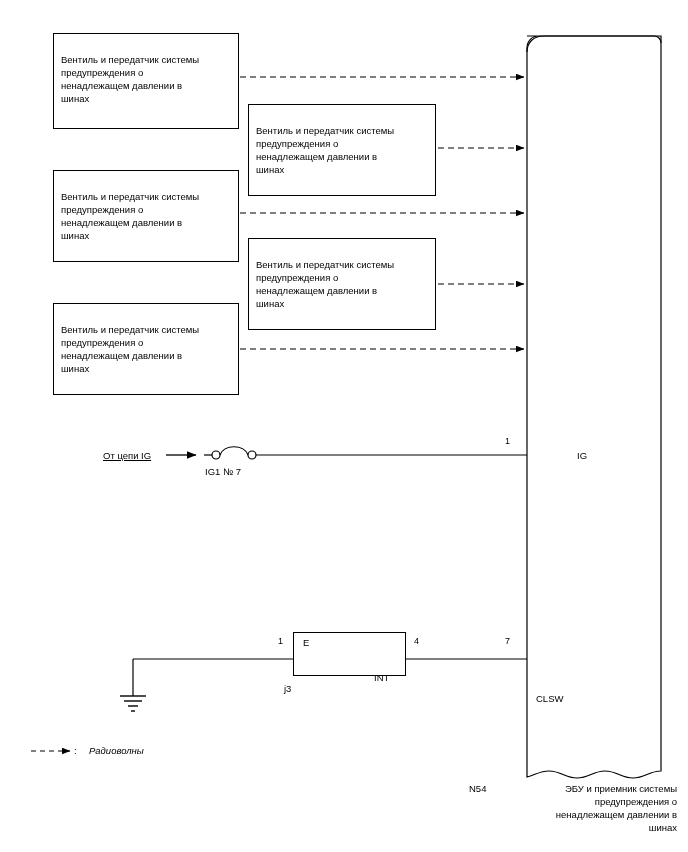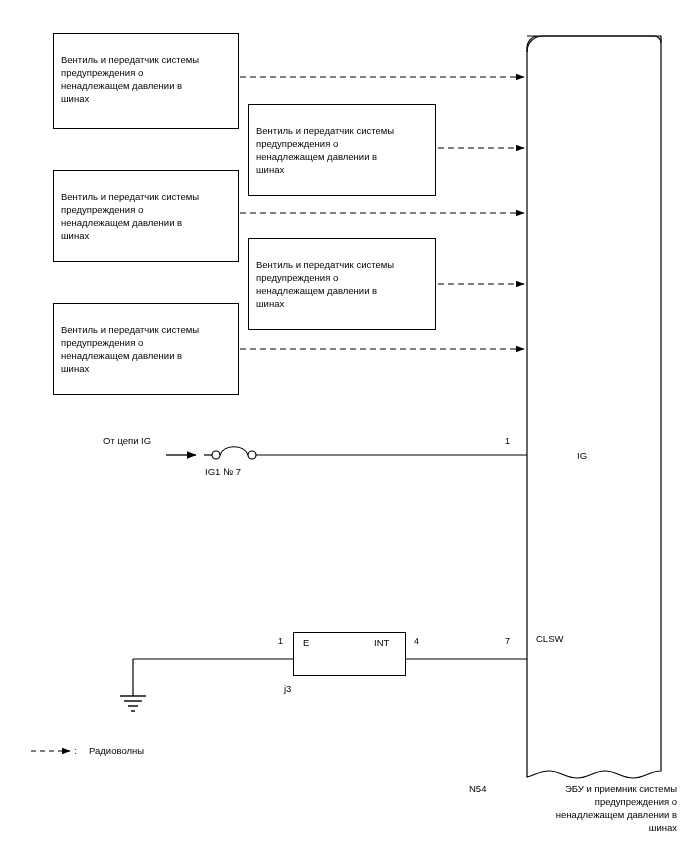--- a/index.html
+++ b/index.html
@@ -142,37 +142,37 @@
 шинах</span>
   </div>
 
   <div class="box" style="left:53px; top:303px; width:186px; height:92px;">
     <span>Вентиль и передатчик системы
 предупреждения о
 ненадлежащем давлении в
 шинах</span>
   </div>
 
-  <div class="txt" style="left:103px; top:434px;">От цепи IG</div>
+  <div class="txt" style="left:103px; top:449px;text-decoration:underline;">От цепи IG</div>
   <div class="txt" style="left:205px; top:465px;">IG1 № 7</div>
   <div class="pin-num" style="left:505px; top:436px;">1</div>
   <div class="txt" style="left:536px; top:449px;padding-left:41px;">IG</div>
 
   <div class="sw-box" style="left:293px; top:632px; width:113px; height:44px;"></div>
   <div class="sw-label" style="left:303px; top:637px;">E</div>
-  <div class="sw-label" style="left:374px; top:637px;">INT</div>
+  <div class="sw-label" style="left:374px; top:672px;">INT</div>
   <div class="pin-num" style="left:278px; top:636px;">1</div>
   <div class="pin-num" style="left:414px; top:636px;">4</div>
   <div class="pin-num" style="left:505px; top:636px;">7</div>
-  <div class="txt" style="left:536px; top:632px;text-align:right;">CLSW</div>
+  <div class="txt" style="left:536px; top:692px;text-align:right;">CLSW</div>
 
   <div class="txt" style="left:263px; top:682px;padding-left:21px;">j3</div>
 
   <div class="legend-txt" style="left:74px; top:745px;">:</div>
-  <div class="legend-txt" style="left:89px; top:745px;">Радиоволны</div>
+  <div class="legend-txt" style="left:89px; top:745px;font-style:italic;">Радиоволны</div>
 
   <div class="txt" style="left:469px; top:782px;text-align:center;">N54</div>
   <div class="txt" style="left:497px; top:782px; width:180px;text-align:right;">ЭБУ и приемник системы
 предупреждения о
 ненадлежащем давлении в
 шинах</div>
 
 </div>
 
 </body></html>

